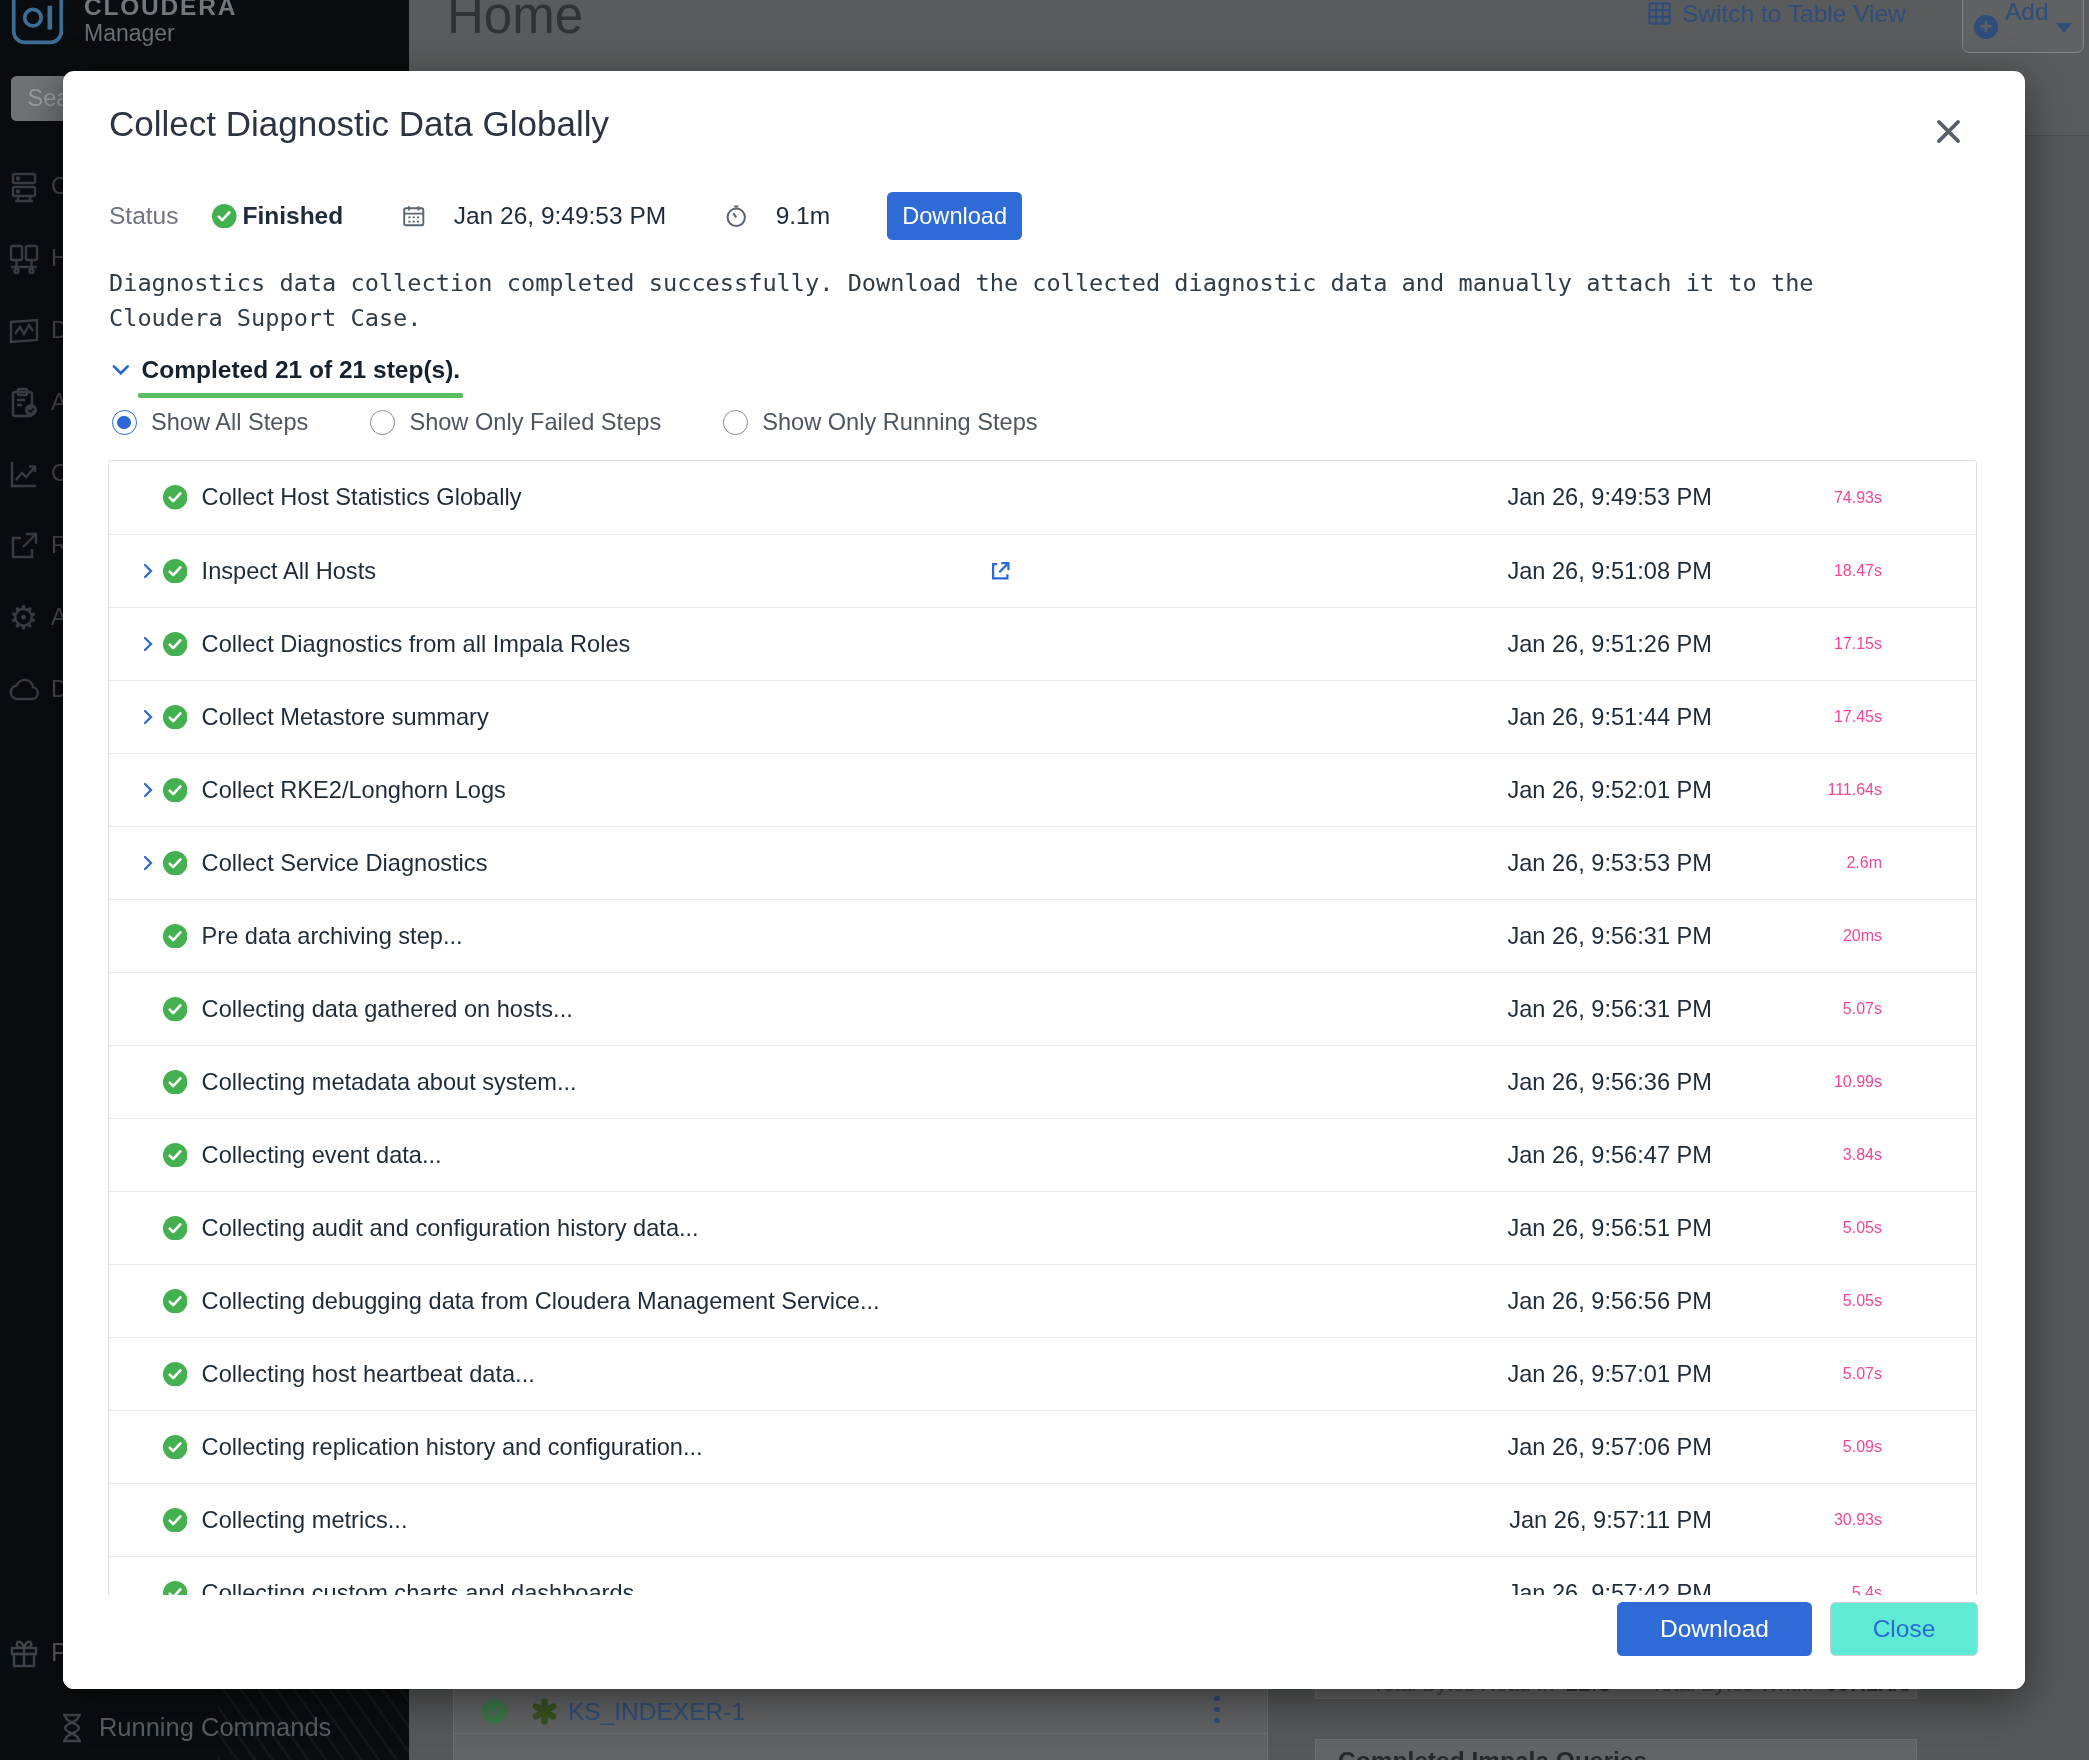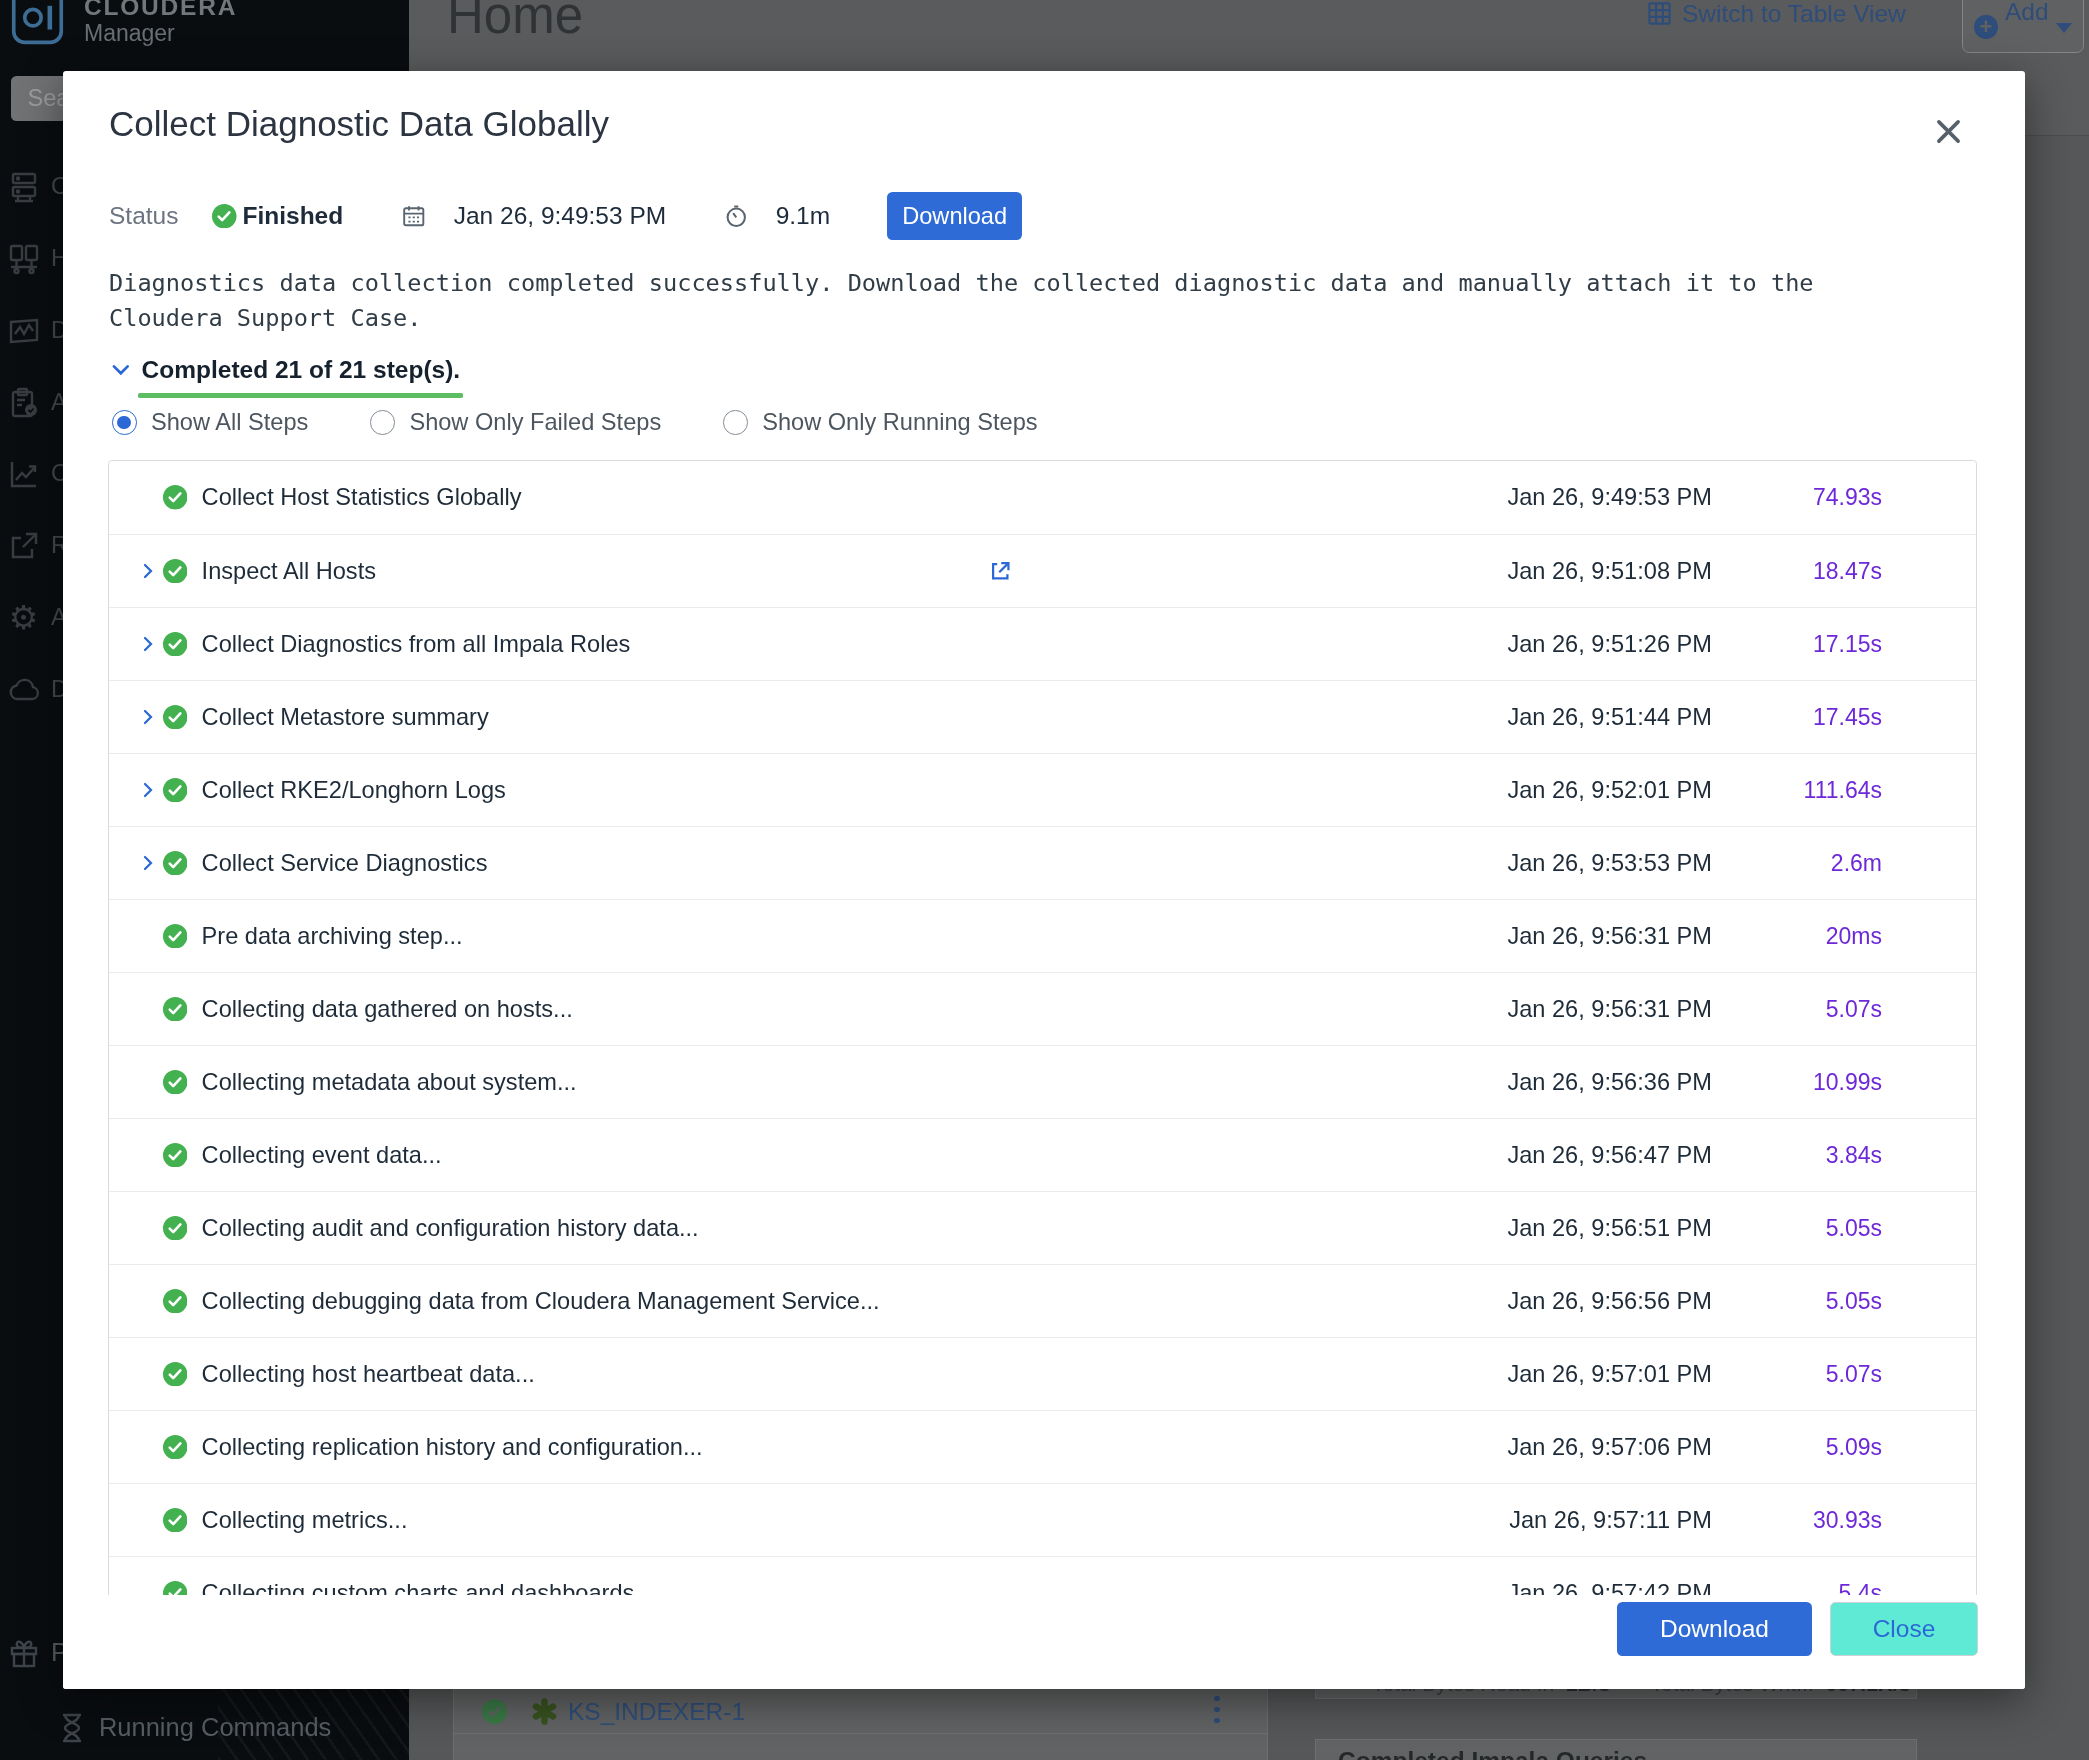--- a/index.html
+++ b/index.html
@@ -49,21 +49,21 @@
   .chart-card { position:absolute; left:1315px; top:1546px; width:602px; height:153px;
                 background:#626364; border:0.9px solid #6e6f71; }
   .legend-line { position:absolute; left:56px; top:125px; font-size:21px; color:#3b3e40; white-space:nowrap; }
   .legend-line b { color:#2c2f31; }
   .panel-card { position:absolute; left:1315px; top:1739px; width:602px; height:109px;
                 background:#626364; border:0.9px solid #6e6f71; }
   .panel-title { position:absolute; left:22px; top:7.3px; font-size:24.5px; font-weight:bold; color:#25282a; }
 
   
   .modal { position:absolute; left:63px; top:71px; width:1962px; height:1618px; background:#ffffff;
-           border-radius:3px; box-shadow:0 11px 44px rgba(0,0,0,0.45); overflow:hidden; z-index:10; }
+           border-radius:11px; box-shadow:0 11px 44px rgba(0,0,0,0.45); overflow:hidden; z-index:10; }
   .m-title { position:absolute; left:46px; top:33px; font-size:35px; color:#2b3440; }
   .m-close { position:absolute; left:1869px; top:44px; width:33px; height:33px; cursor:pointer; }
 
   .status-row { position:absolute; left:46px; top:121px; height:48px; display:flex; align-items:center; }
   .st-label { color:#6b7480; font-size:24.5px; }
   .st-finished { color:#1d2b3a; font-size:24.5px; font-weight:bold; margin-left:5.5px; }
   .st-text { color:#1d2b3a; font-size:24.5px; }
   .dl-btn { width:135px; height:48px; background:#2e6bd6; border:none; border-radius:5.5px;
             color:#ffffff; font-size:23.6px; font-family:"Liberation Sans",sans-serif; cursor:pointer; }
   .gap37{margin-left:34px;} .gap30{margin-left:27px;} .gap64{margin-left:58px;} .gap63{margin-left:57px;} .gap6{margin-left:5.5px;}
@@ -85,21 +85,21 @@
 
   .steps-table { position:absolute; left:45px; top:389px; width:1869px;
                  border:0.9px solid #d8dcdf; border-radius:3.6px; background:#fff; }
   .step-row { height:73px; display:flex; align-items:center; padding-left:30px; padding-right:94px;
               border-top:0.9px solid #e9ebed; position:relative; }
   .step-row:first-child { border-top:none; }
   .chev { width:23.6px; display:flex; align-items:center; }
   .scheck { width:24.5px; margin-right:14.5px; display:flex; align-items:center; }
   .sname { flex:1; font-size:23.6px; color:#1e2b38; }
   .stime { width:273px; text-align:right; font-size:23.6px; color:#1e2b38; }
-  .sdur  { width:170px; text-align:right; font-size:23px; color:#6d28d9; }
+  .sdur  { width:170px; text-align:right; font-size:16px; color:#ec4899; }
   .ext { position:absolute; left:879px; top:23.6px; }
 
   .m-footer { position:absolute; left:0; bottom:0; width:1962px; height:94px; background:#ffffff; z-index:5;
               display:flex; justify-content:flex-end; align-items:flex-start; padding:7.3px 47px 0 0; gap:18px; }
   .f-download { width:195px; height:54px; background:#2e6bd6; color:#fff; border:none; border-radius:5.5px;
                 font-size:24.5px; font-family:"Liberation Sans",sans-serif; cursor:pointer; }
   .f-close { width:148px; height:54px; background:#5eead4; color:#2b68d5; border:0.9px solid #ccd1d6; border-radius:5.5px;
              font-size:24.5px; font-family:"Liberation Sans",sans-serif; cursor:pointer; }
 
   svg.icon { display:block; }

